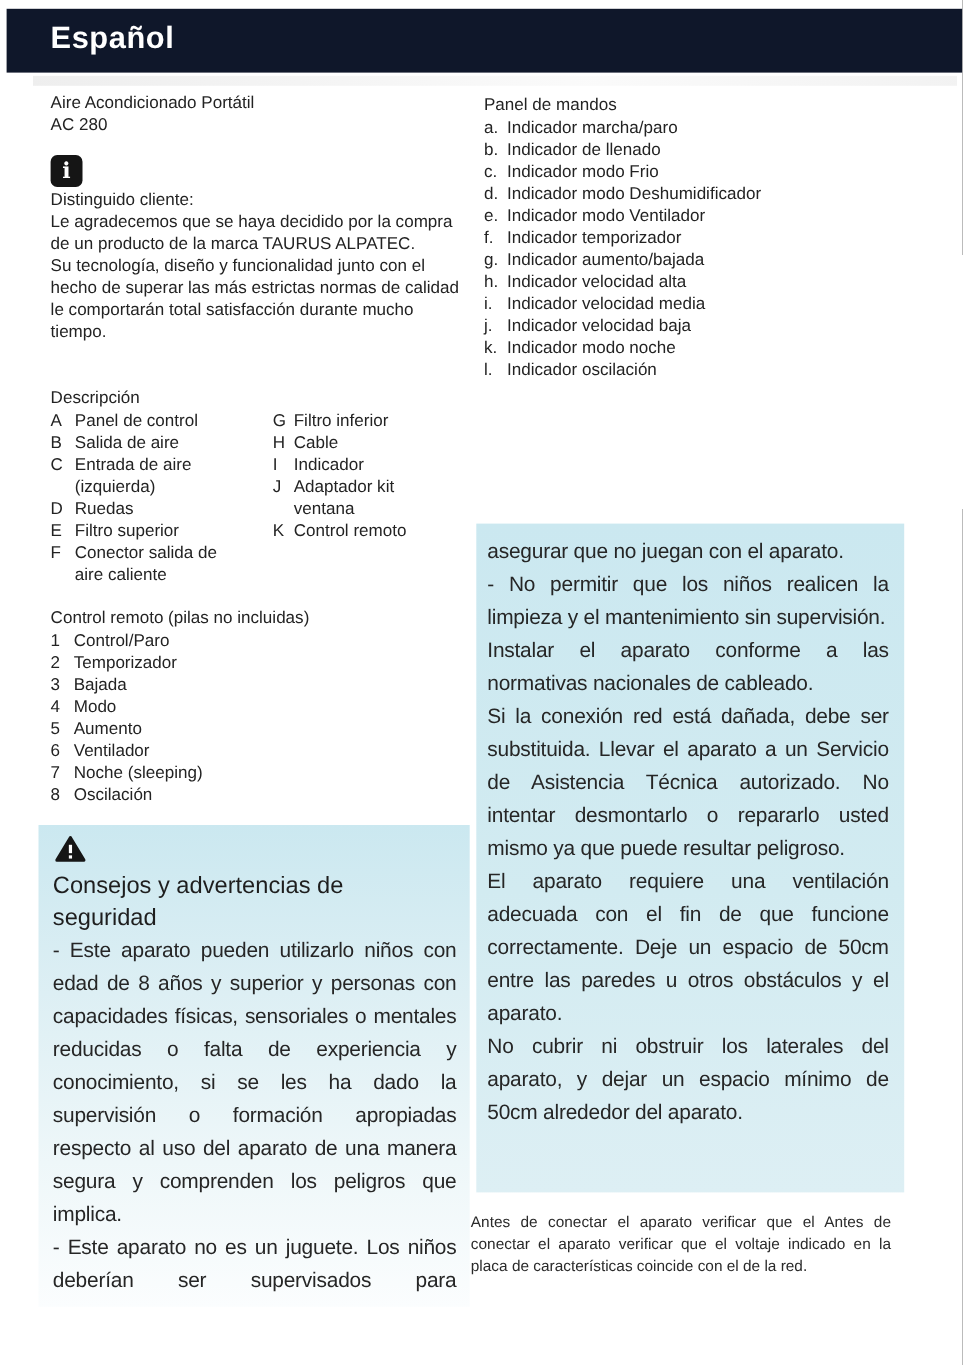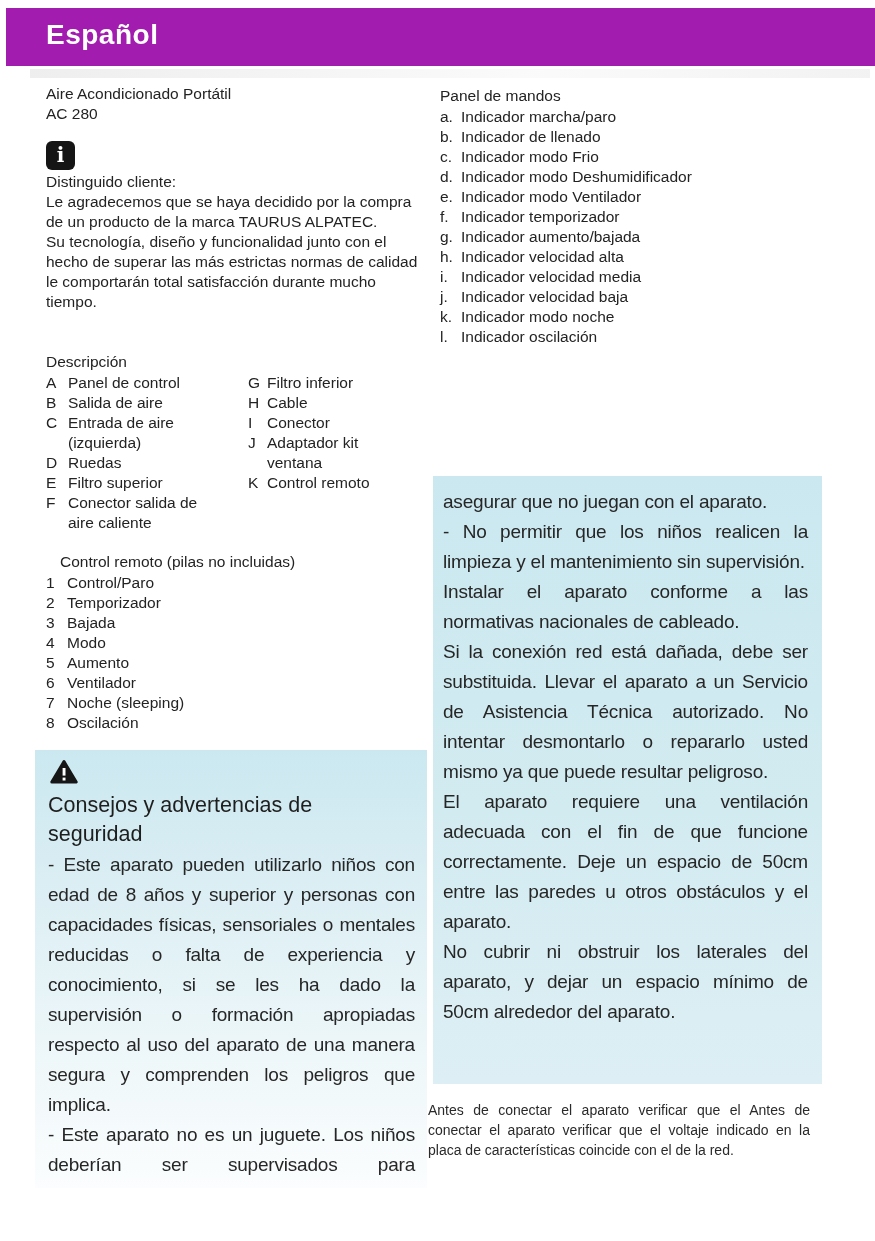--- a/index.html
+++ b/index.html
@@ -2,21 +2,21 @@
 <html><head>
 <meta charset="utf-8">
 <style>
   html,body{margin:0;padding:0;background:#888;}
   #page{
     position:relative;width:875px;height:1241px;background:#ffffff;
     font-family:"Liberation Sans","DejaVu Sans",sans-serif;color:#232323;
     margin:0 auto;overflow:hidden;
   }
   
-  .header-bar{position:absolute;left:6px;top:8px;width:869px;height:58px;background:#a21caf;}
+  .header-bar{position:absolute;left:6px;top:8px;width:869px;height:58px;background:#0f172a;}
   .header-title{position:absolute;left:40px;top:11px;font-size:28px;font-weight:bold;color:#ffffff;letter-spacing:.5px;}
   .scan-streak{position:absolute;left:30px;top:69px;width:840px;height:9px;
     background:linear-gradient(90deg,rgba(150,150,150,.16),rgba(190,190,190,.07) 60%,rgba(150,150,150,.12));}
   
   .b{font-weight:normal;}
   .body-txt{font-size:15.5px;line-height:20px;}
   .col-block{position:absolute;}
   .col-block p{margin:0;}
   
   .info-icon{position:absolute;left:46px;top:141px;width:29px;height:29px;background:#151515;border-radius:6px;
@@ -100,33 +100,33 @@
     <div class="lrow">
         <span class="k2">G</span>
         <span class="lbl">Filtro inferior</span>
       </div>
     <div class="lrow">
         <span class="k2">H</span>
         <span class="lbl">Cable</span>
       </div>
     <div class="lrow">
         <span class="k2">I</span>
-        <span class="lbl">Conector</span>
+        <span class="lbl">Indicador</span>
       </div>
     <div class="lrow">
         <span class="k2">J</span>
         <span class="lbl" style="max-width:110px;">Adaptador kit ventana</span>
       </div>
     <div class="lrow">
         <span class="k2">K</span>
         <span class="lbl">Control remoto</span>
       </div>
   </div>
 
-  <div class="col-block body-txt" style="left:60px;top:552px;">
+  <div class="col-block body-txt" style="left:46px;top:552px;">
     <span class="b">Control remoto</span><span> (pilas no incluidas)</span>
   </div>
   <div class="col-block" style="left:46px;top:573px;width:320px;">
     <div class="lrow">
         <span class="n">1</span>
         <span class="lbl">Control/Paro</span>
       </div>
     <div class="lrow">
         <span class="n">2</span>
         <span class="lbl">Temporizador</span>

